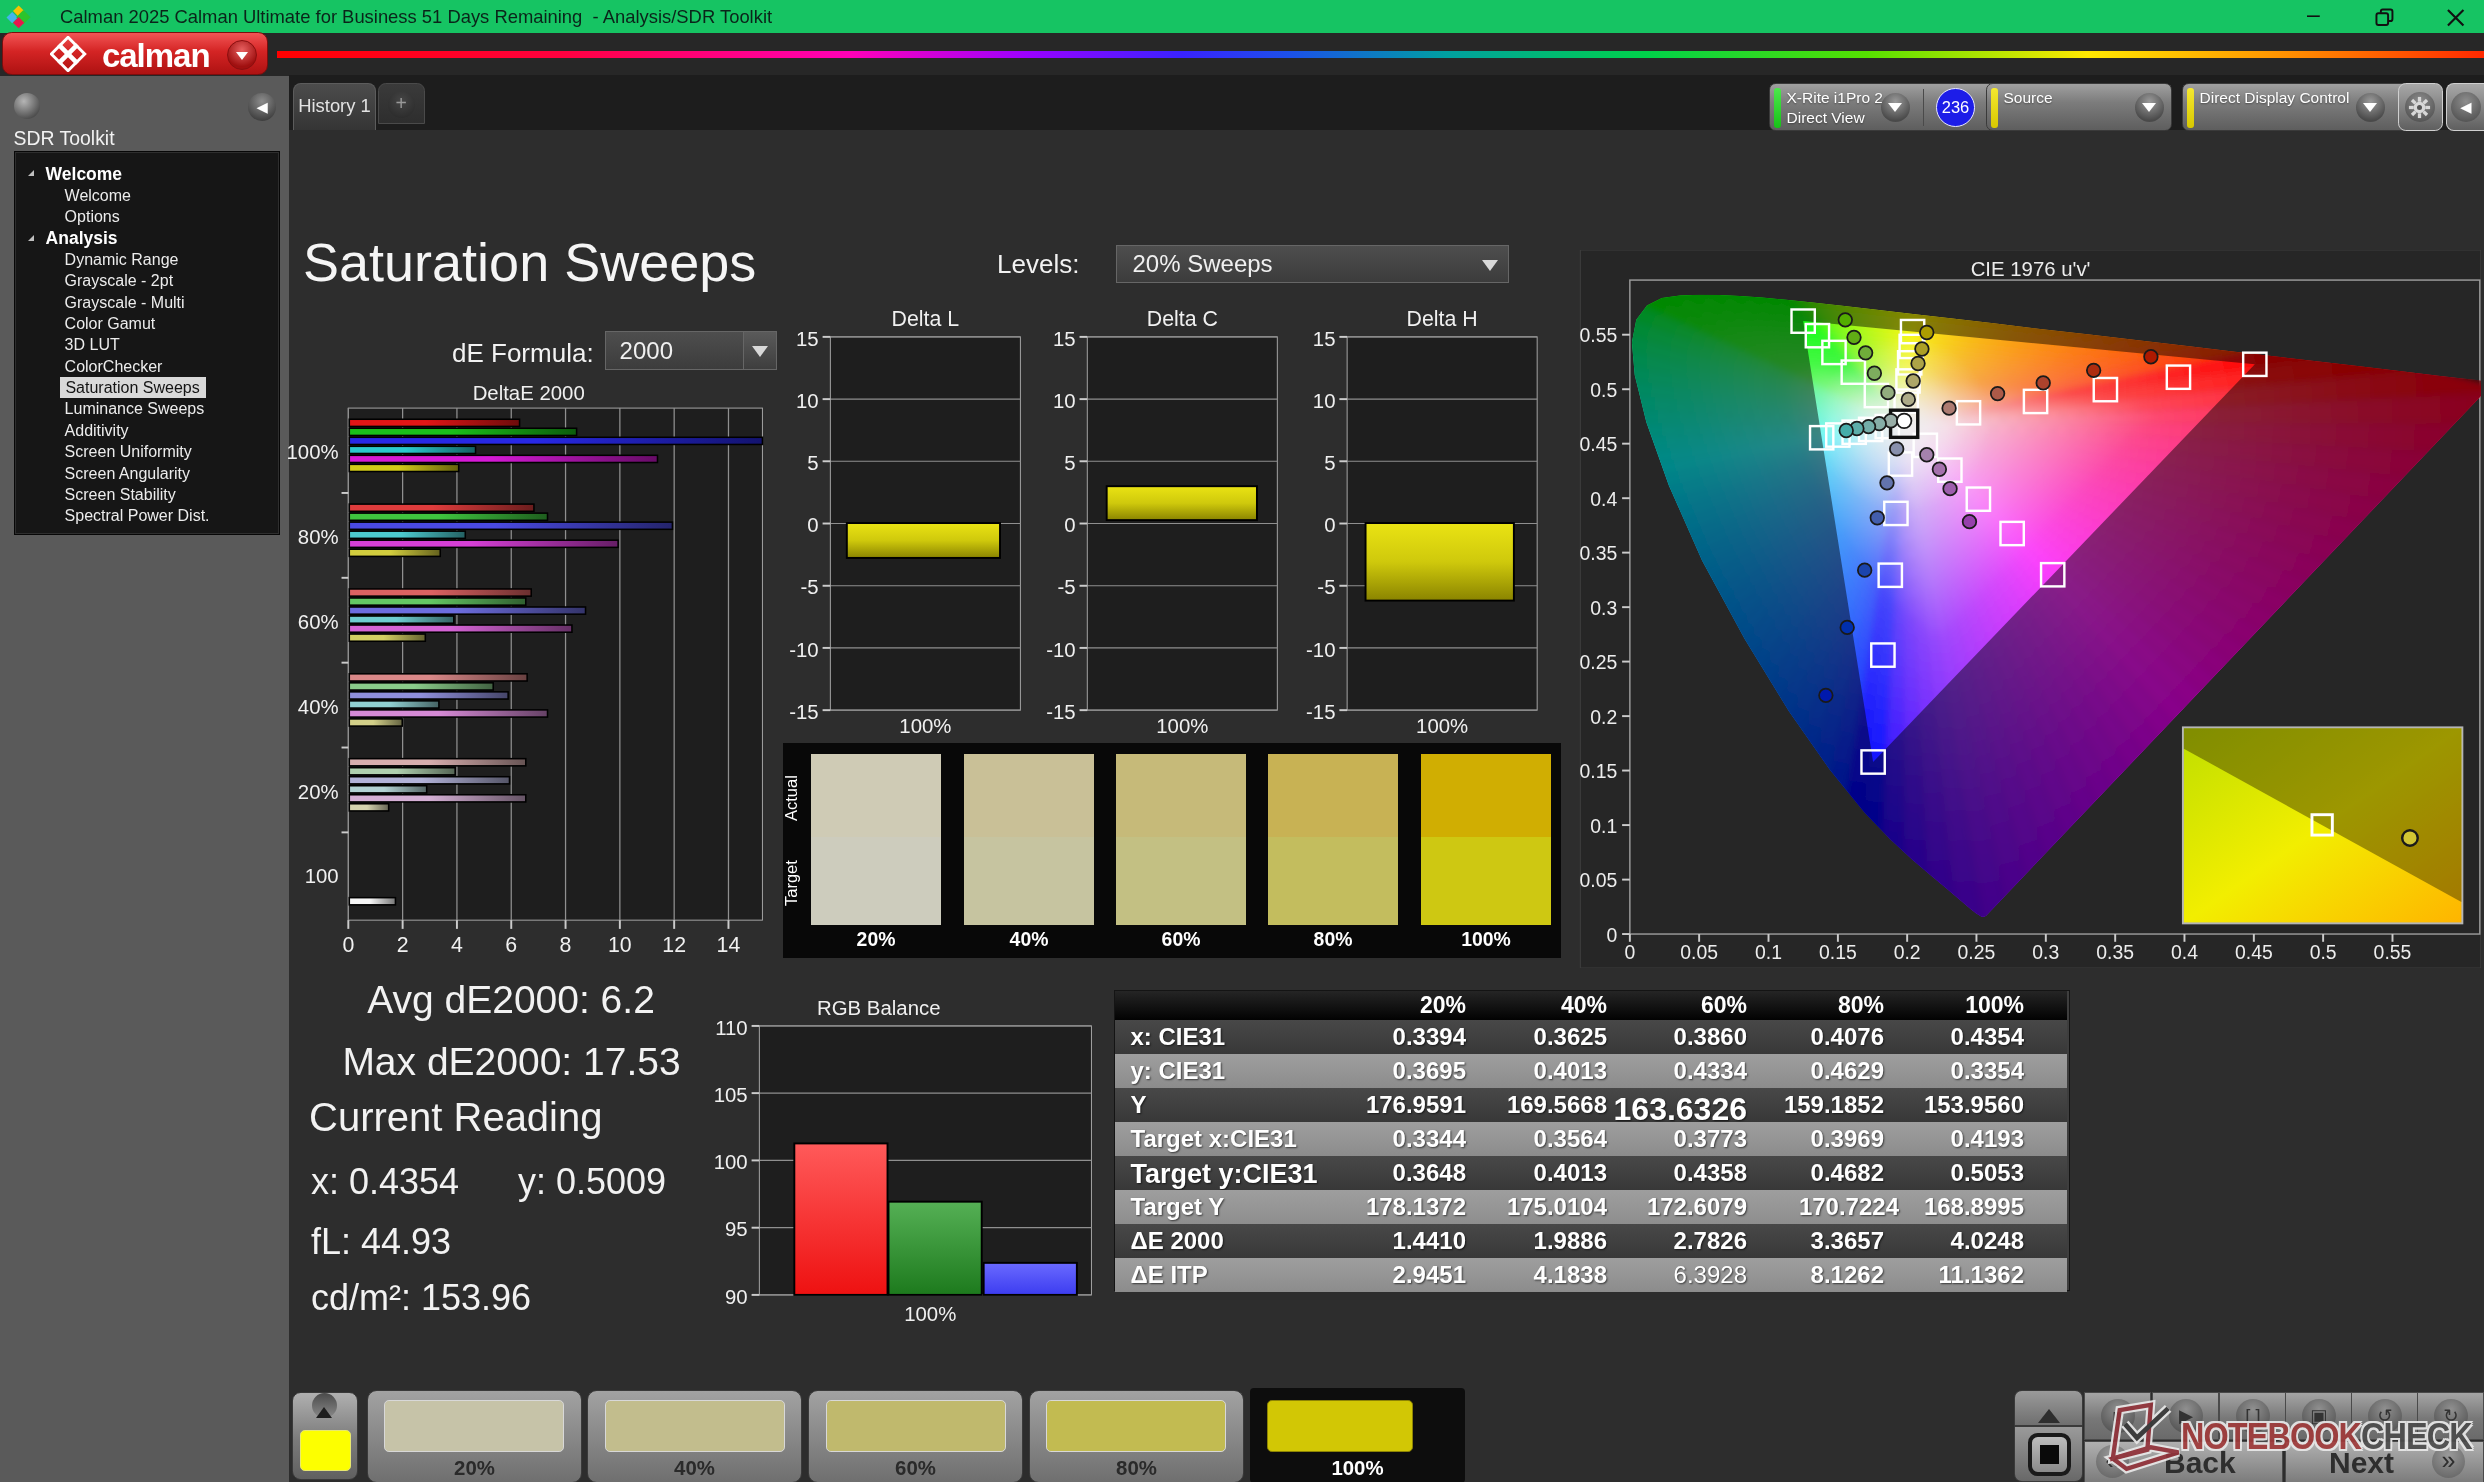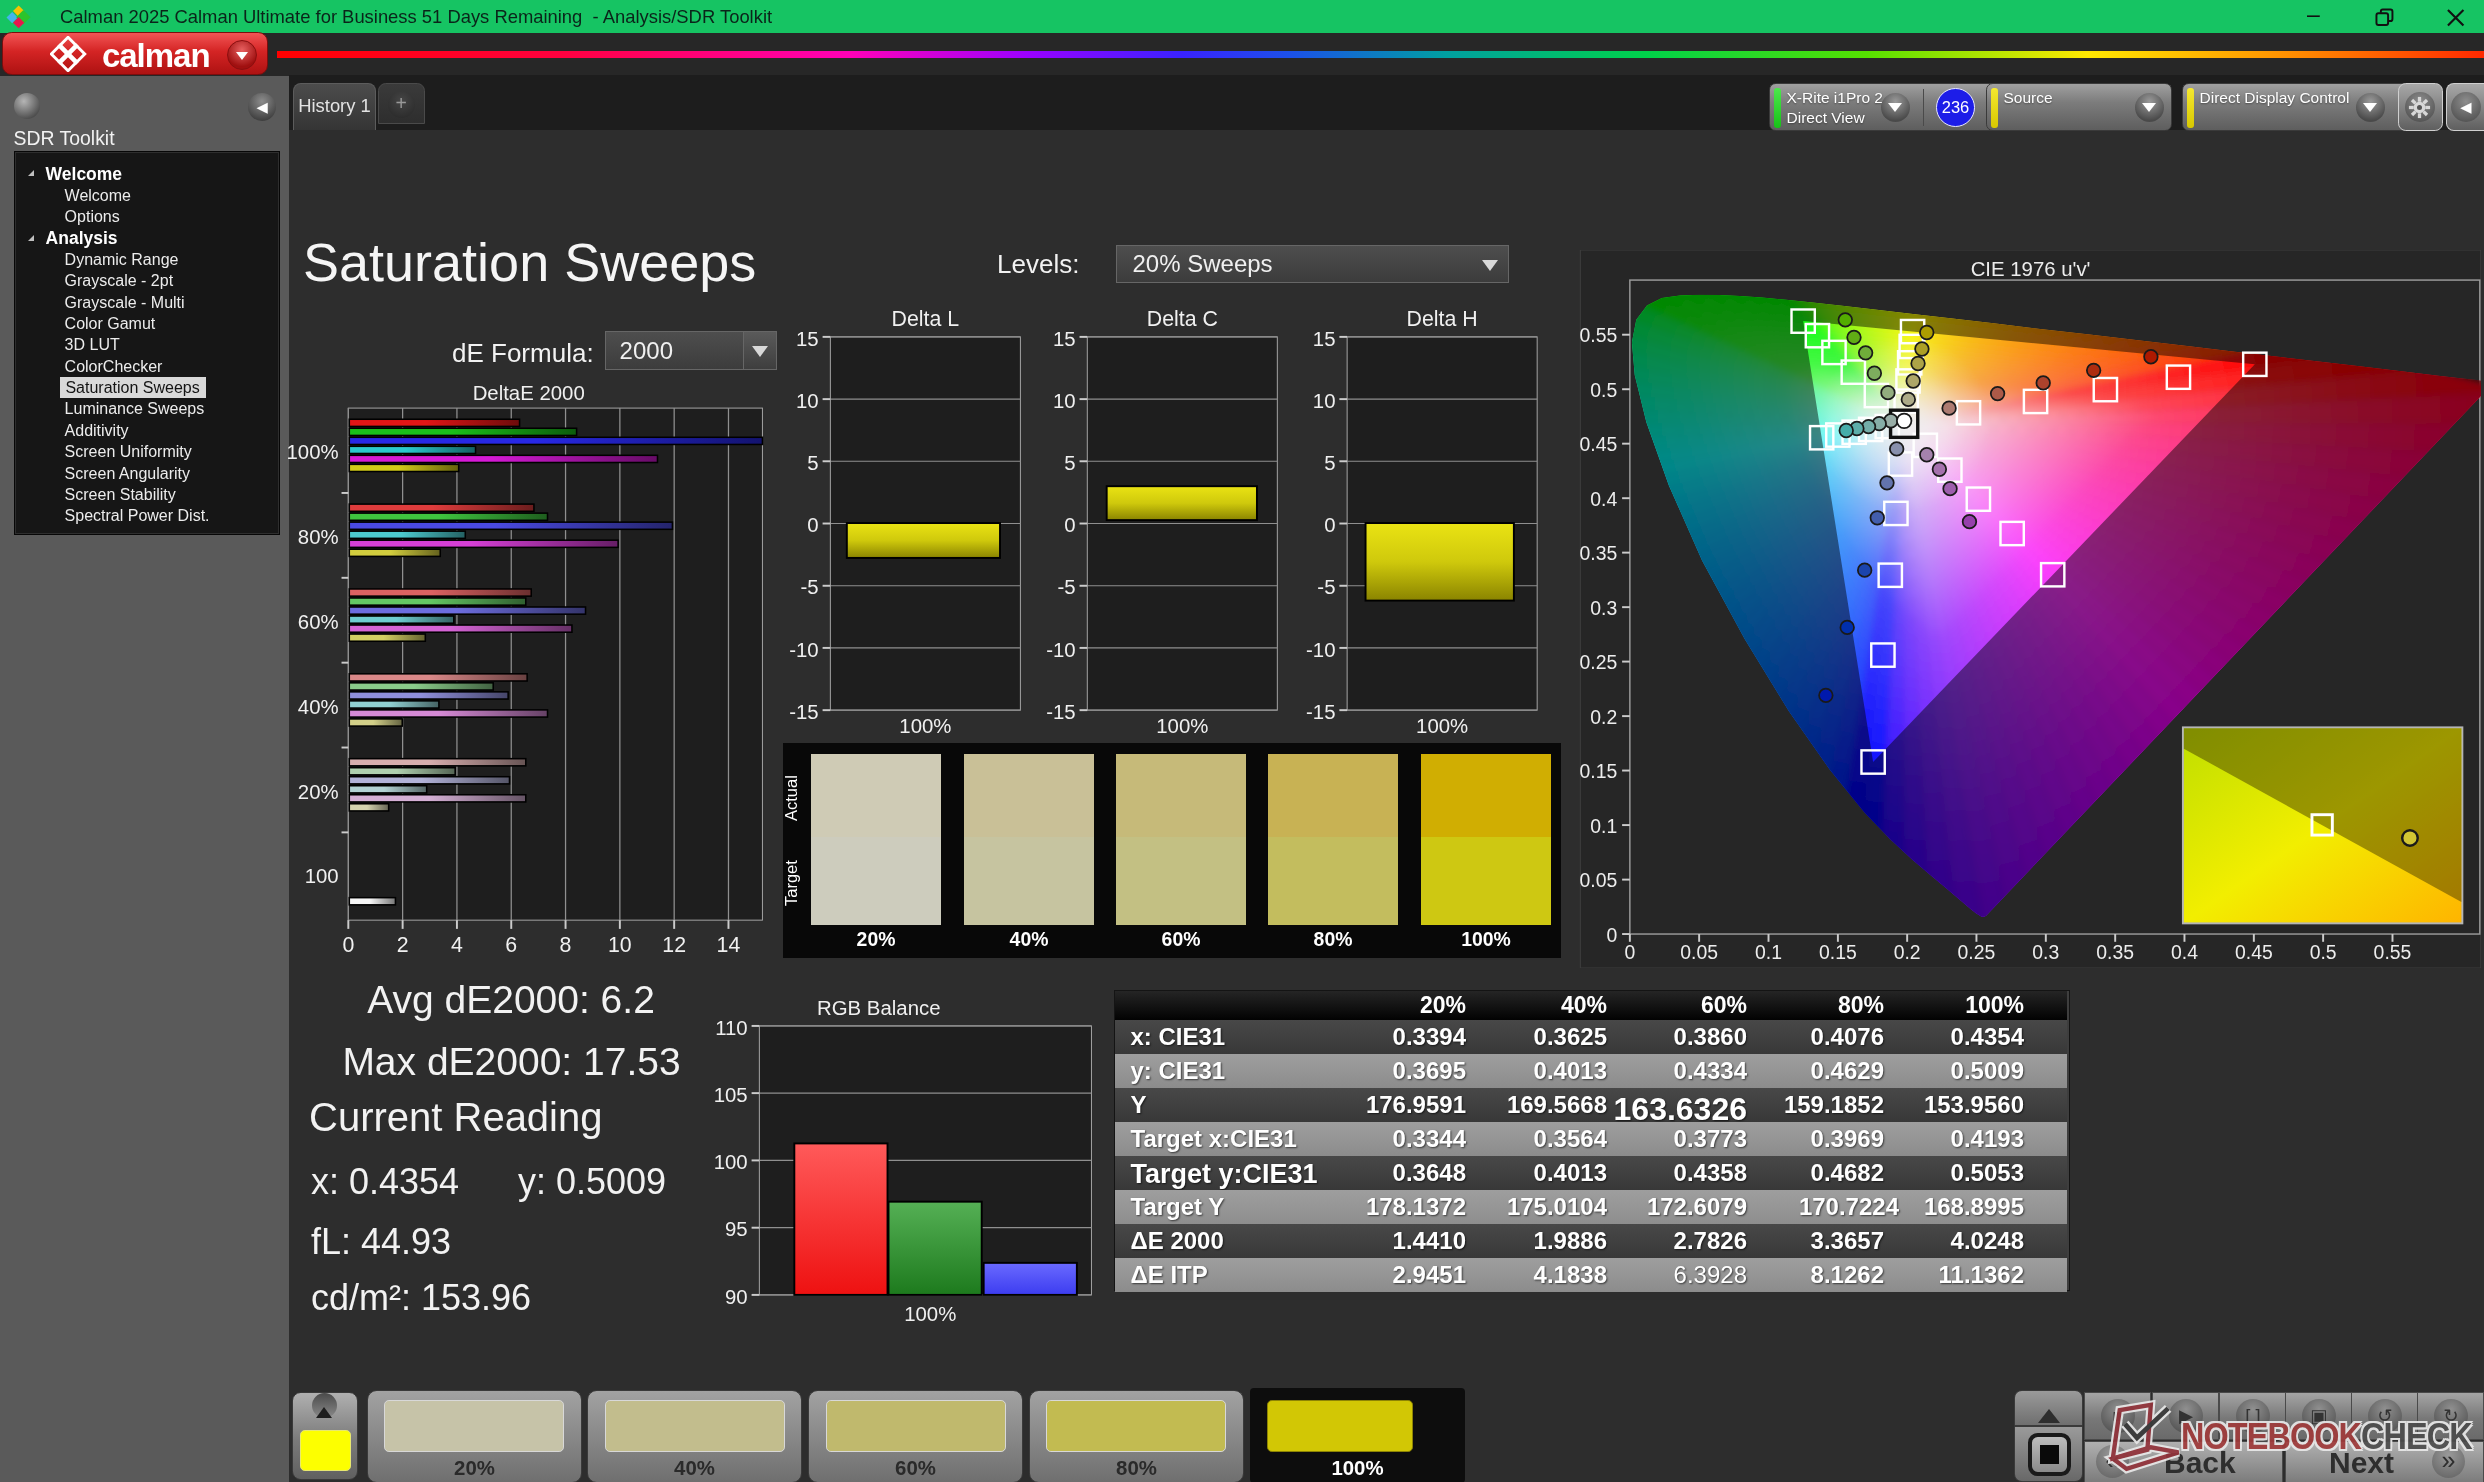--- a/index.html
+++ b/index.html
@@ -564,21 +564,21 @@
         <span style="position:absolute;right:320px;top:2.9px;color:#fff;font-size:24px;font-weight:bold;text-shadow:1px 1px 1.9px rgba(0,0,0,.6)">0.3860</span>
         <span style="position:absolute;right:183px;top:2.9px;color:#fff;font-size:24px;font-weight:bold;text-shadow:1px 1px 1.9px rgba(0,0,0,.6)">0.4076</span>
         <span style="position:absolute;right:43px;top:2.9px;color:#fff;font-size:24px;font-weight:bold;text-shadow:1px 1px 1.9px rgba(0,0,0,.6)">0.4354</span>
       </div>
       <div style="position:absolute;left:0;top:63px;width:952px;height:34px;background:linear-gradient(#9e9e9e,#8c8c8c)">
         <span style="position:absolute;left:15.5px;top:2.9px;color:#fff;font-size:24px;font-weight:bold;text-shadow:1px 1px 1.9px rgba(0,0,0,.6)">y: CIE31</span>
         <span style="position:absolute;right:601px;top:2.9px;color:#fff;font-size:24px;font-weight:bold;text-shadow:1px 1px 1.9px rgba(0,0,0,.6)">0.3695</span>
         <span style="position:absolute;right:460px;top:2.9px;color:#fff;font-size:24px;font-weight:bold;text-shadow:1px 1px 1.9px rgba(0,0,0,.6)">0.4013</span>
         <span style="position:absolute;right:320px;top:2.9px;color:#fff;font-size:24px;font-weight:bold;text-shadow:1px 1px 1.9px rgba(0,0,0,.6)">0.4334</span>
         <span style="position:absolute;right:183px;top:2.9px;color:#fff;font-size:24px;font-weight:bold;text-shadow:1px 1px 1.9px rgba(0,0,0,.6)">0.4629</span>
-        <span style="position:absolute;right:43px;top:2.9px;color:#fff;font-size:24px;font-weight:bold;text-shadow:1px 1px 1.9px rgba(0,0,0,.6)">0.5009</span>
+        <span style="position:absolute;right:43px;top:2.9px;color:#fff;font-size:24px;font-weight:bold;text-shadow:1px 1px 1.9px rgba(0,0,0,.6)">0.3354</span>
       </div>
       <div style="position:absolute;left:0;top:97px;width:952px;height:34px;background:linear-gradient(#484848,#383838)">
         <span style="position:absolute;left:15.5px;top:2.9px;color:#fff;font-size:24px;font-weight:bold;text-shadow:1px 1px 1.9px rgba(0,0,0,.6)">Y</span>
         <span style="position:absolute;right:601px;top:2.9px;color:#fff;font-size:24px;font-weight:bold;text-shadow:1px 1px 1.9px rgba(0,0,0,.6)">176.9591</span>
         <span style="position:absolute;right:460px;top:2.9px;color:#fff;font-size:24px;font-weight:bold;text-shadow:1px 1px 1.9px rgba(0,0,0,.6)">169.5668</span>
         <span style="position:absolute;right:320px;top:2.9px;color:#fff;font-size:32px;font-weight:bold;text-shadow:1px 1px 1.9px rgba(0,0,0,.6)">163.6326</span>
         <span style="position:absolute;right:183px;top:2.9px;color:#fff;font-size:24px;font-weight:bold;text-shadow:1px 1px 1.9px rgba(0,0,0,.6)">159.1852</span>
         <span style="position:absolute;right:43px;top:2.9px;color:#fff;font-size:24px;font-weight:bold;text-shadow:1px 1px 1.9px rgba(0,0,0,.6)">153.9560</span>
       </div>
       <div style="position:absolute;left:0;top:131px;width:952px;height:34px;background:linear-gradient(#9e9e9e,#8c8c8c)">

